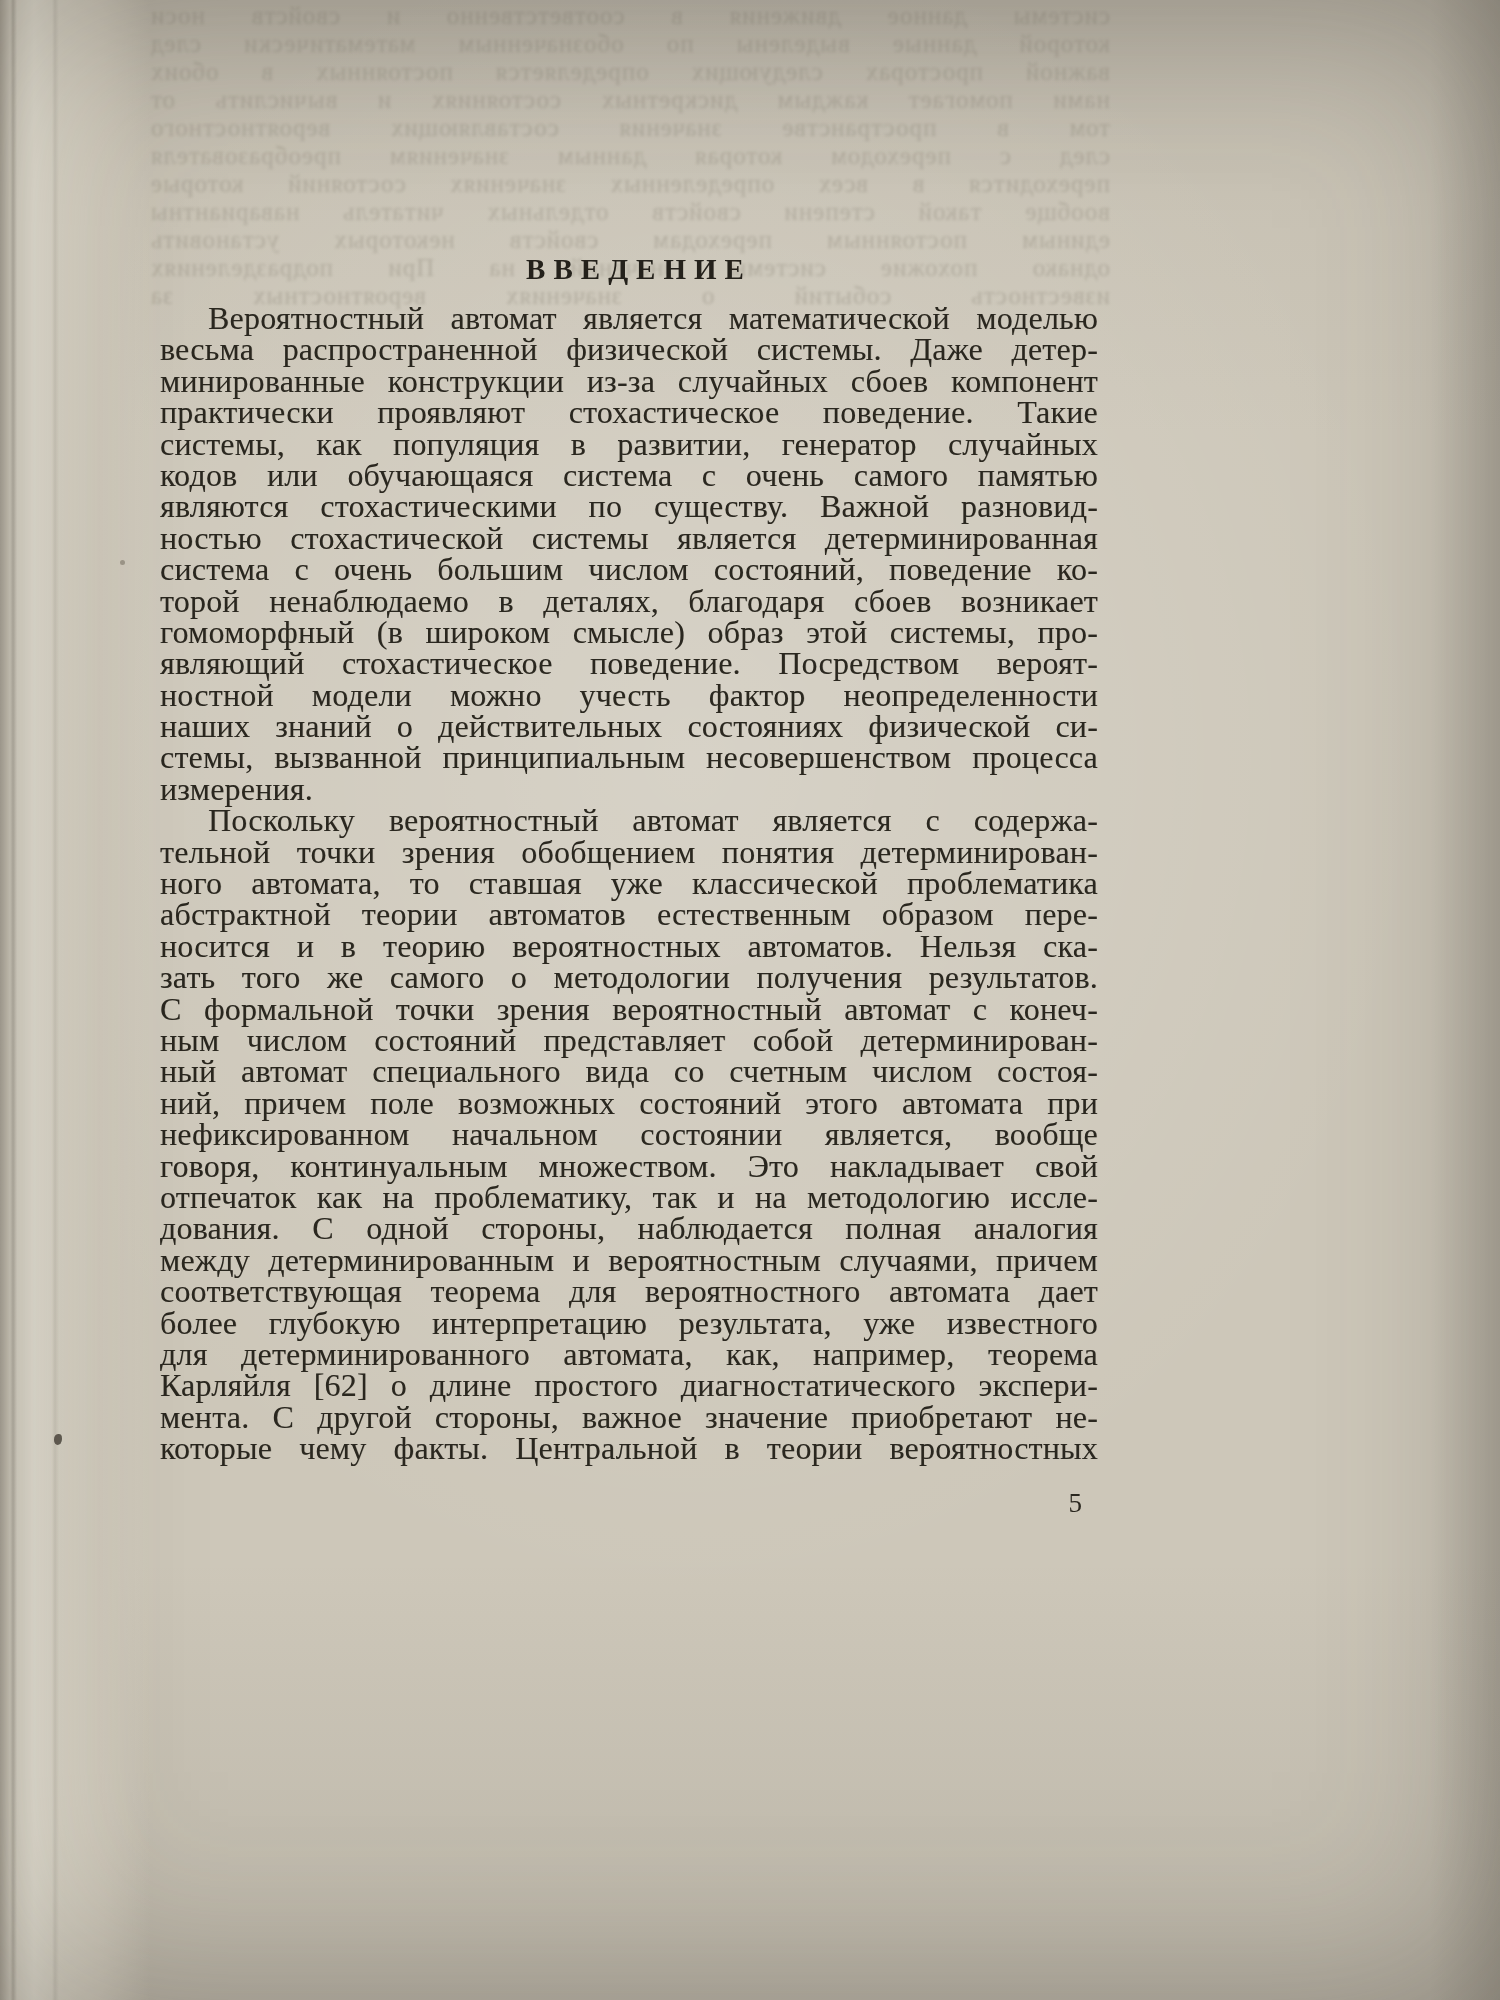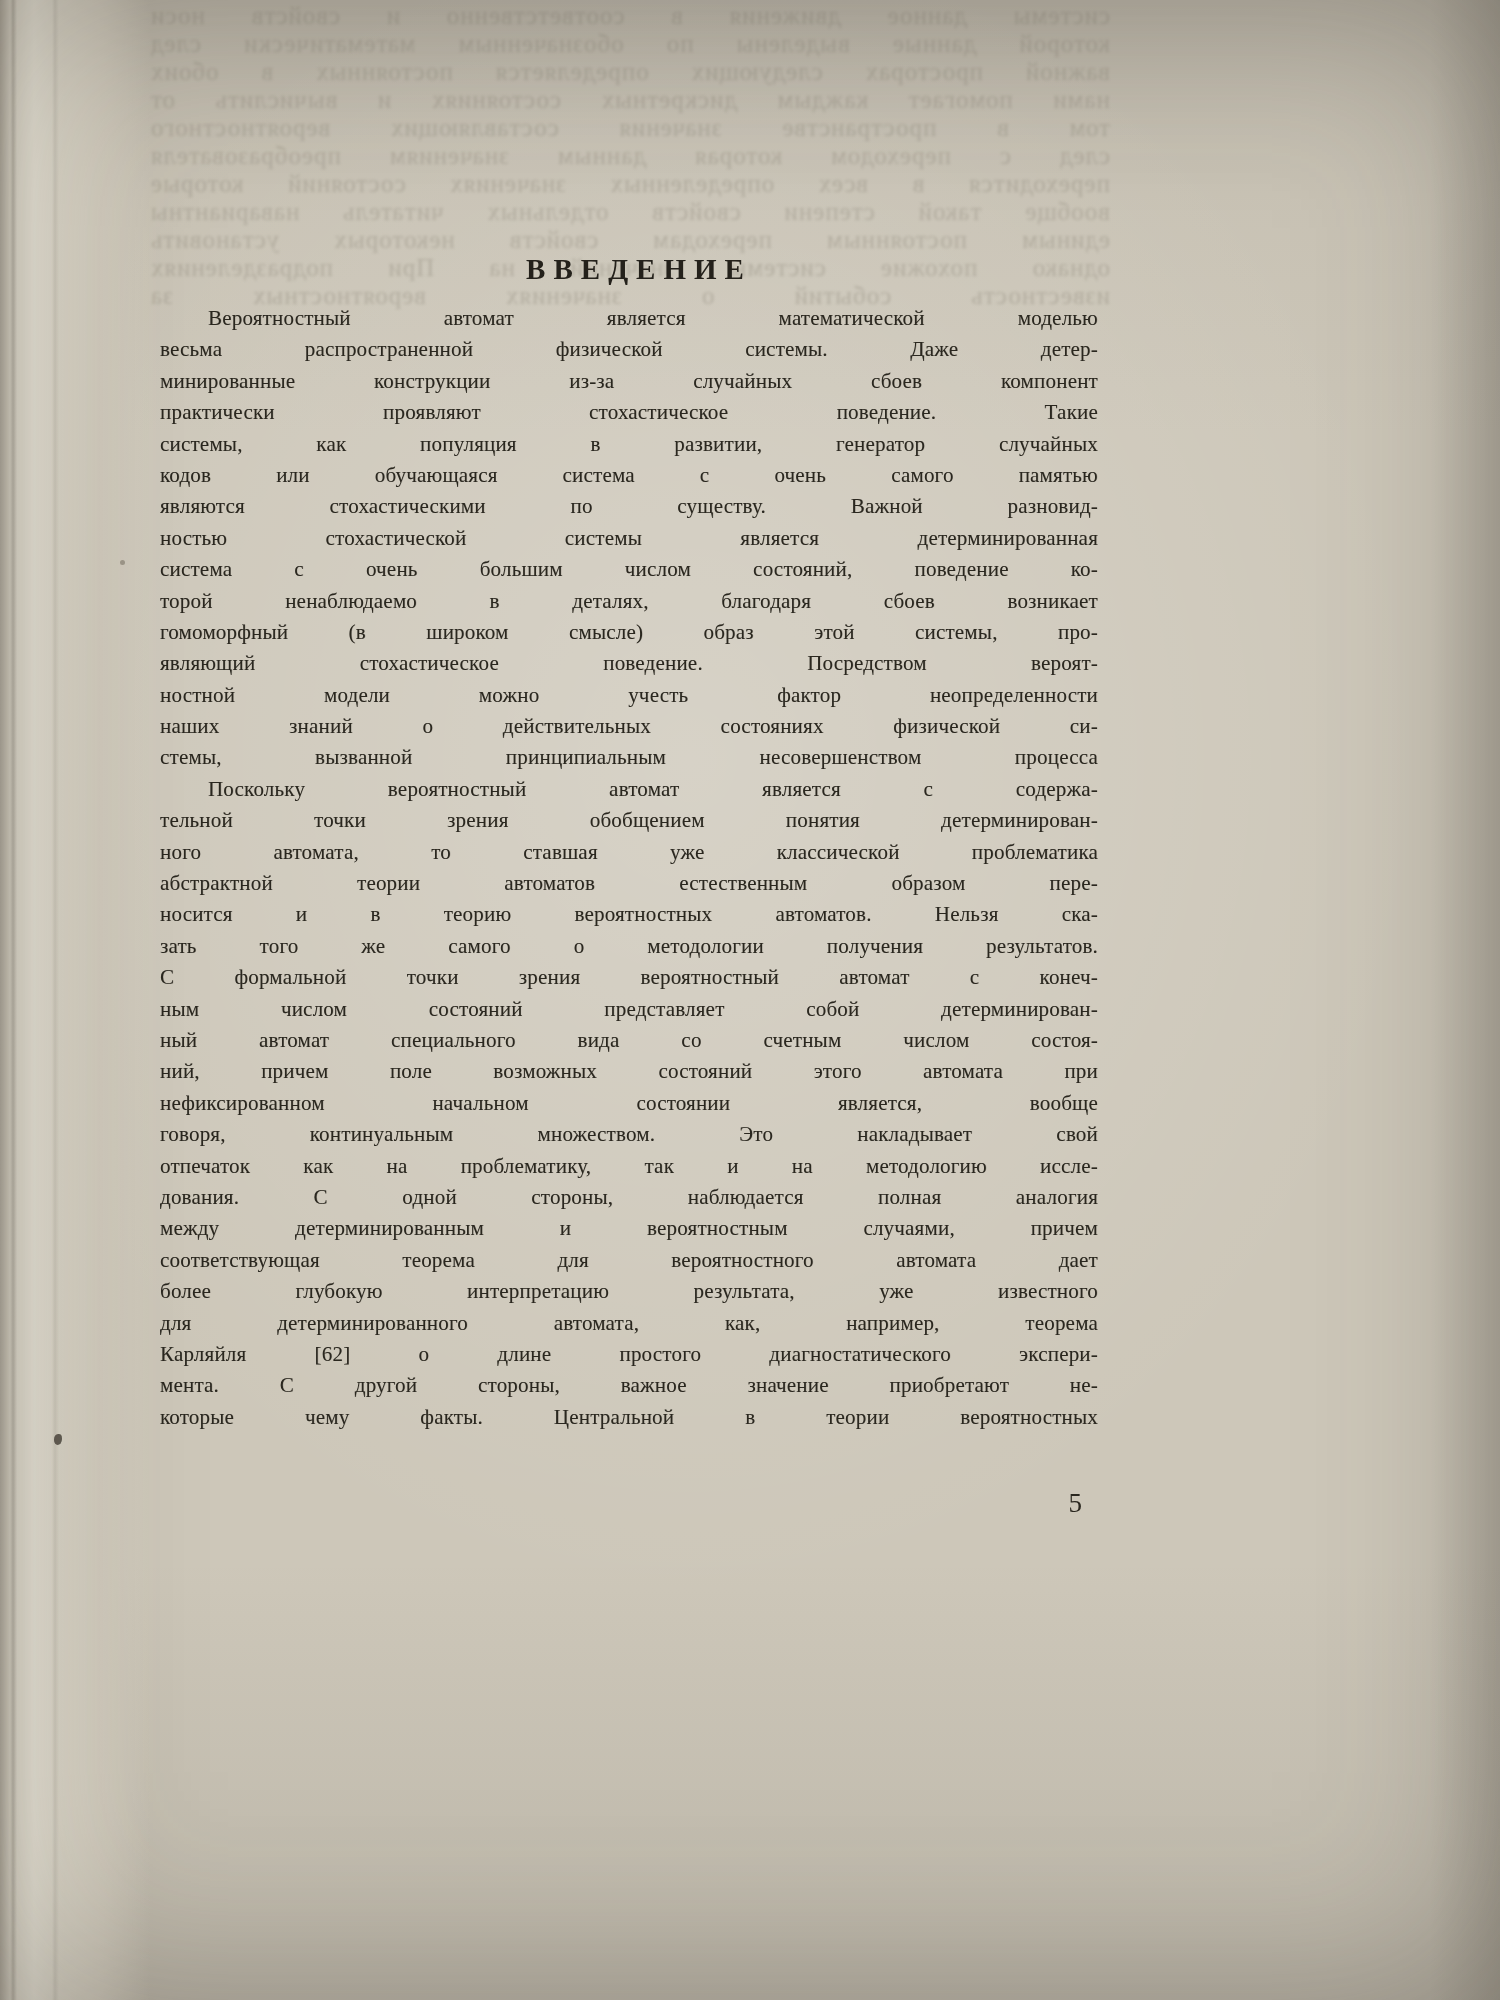--- a/index.html
+++ b/index.html
@@ -56,21 +56,21 @@
     text-align: center;
     font-size: 29px;
     font-weight: bold;
     letter-spacing: 8px;
     color: #24211b;
   }
 
   .body-text {
     position: absolute;
     top: 303px; left: 160px; width: 938px;
-    font-size: 21px;
+    font-size: 32px;
     color: #2a271f;
     letter-spacing: 0.2px;
     text-shadow: 0.4px 0.4px 0.6px rgba(42,39,31,0.25);
   }
   .body-text .line {
     height: 31.4px; line-height: 31.4px;
     text-align: justify;
     text-align-last: justify;
     text-justify: inter-word;
     white-space: nowrap;
@@ -136,20 +136,21 @@
       <div class="line">кодов или обучающаяся система с очень самого памятью</div>
       <div class="line">являются стохастическими по существу. Важной разновид-</div>
       <div class="line">ностью стохастической системы является детерминированная</div>
       <div class="line">система с очень большим числом состояний, поведение ко-</div>
       <div class="line">торой ненаблюдаемо в деталях, благодаря сбоев возникает</div>
       <div class="line">гомоморфный (в широком смысле) образ этой системы, про-</div>
       <div class="line">являющий стохастическое поведение. Посредством вероят-</div>
       <div class="line">ностной модели можно учесть фактор неопределенности</div>
       <div class="line">наших знаний о действительных состояниях физической си-</div>
       <div class="line">стемы, вызванной принципиальным несовершенством процесса</div>
+      <div class="line endline">измерения.</div>
       <div class="line indent">Поскольку вероятностный автомат является с содержа-</div>
       <div class="line">тельной точки зрения обобщением понятия детерминирован-</div>
       <div class="line">ного автомата, то ставшая уже классической проблематика</div>
       <div class="line">абстрактной теории автоматов естественным образом пере-</div>
       <div class="line">носится и в теорию вероятностных автоматов. Нельзя ска-</div>
       <div class="line">зать того же самого о методологии получения результатов.</div>
       <div class="line">С формальной точки зрения вероятностный автомат с конеч-</div>
       <div class="line">ным числом состояний представляет собой детерминирован-</div>
       <div class="line">ный автомат специального вида со счетным числом состоя-</div>
       <div class="line">ний, причем поле возможных состояний этого автомата при</div>

